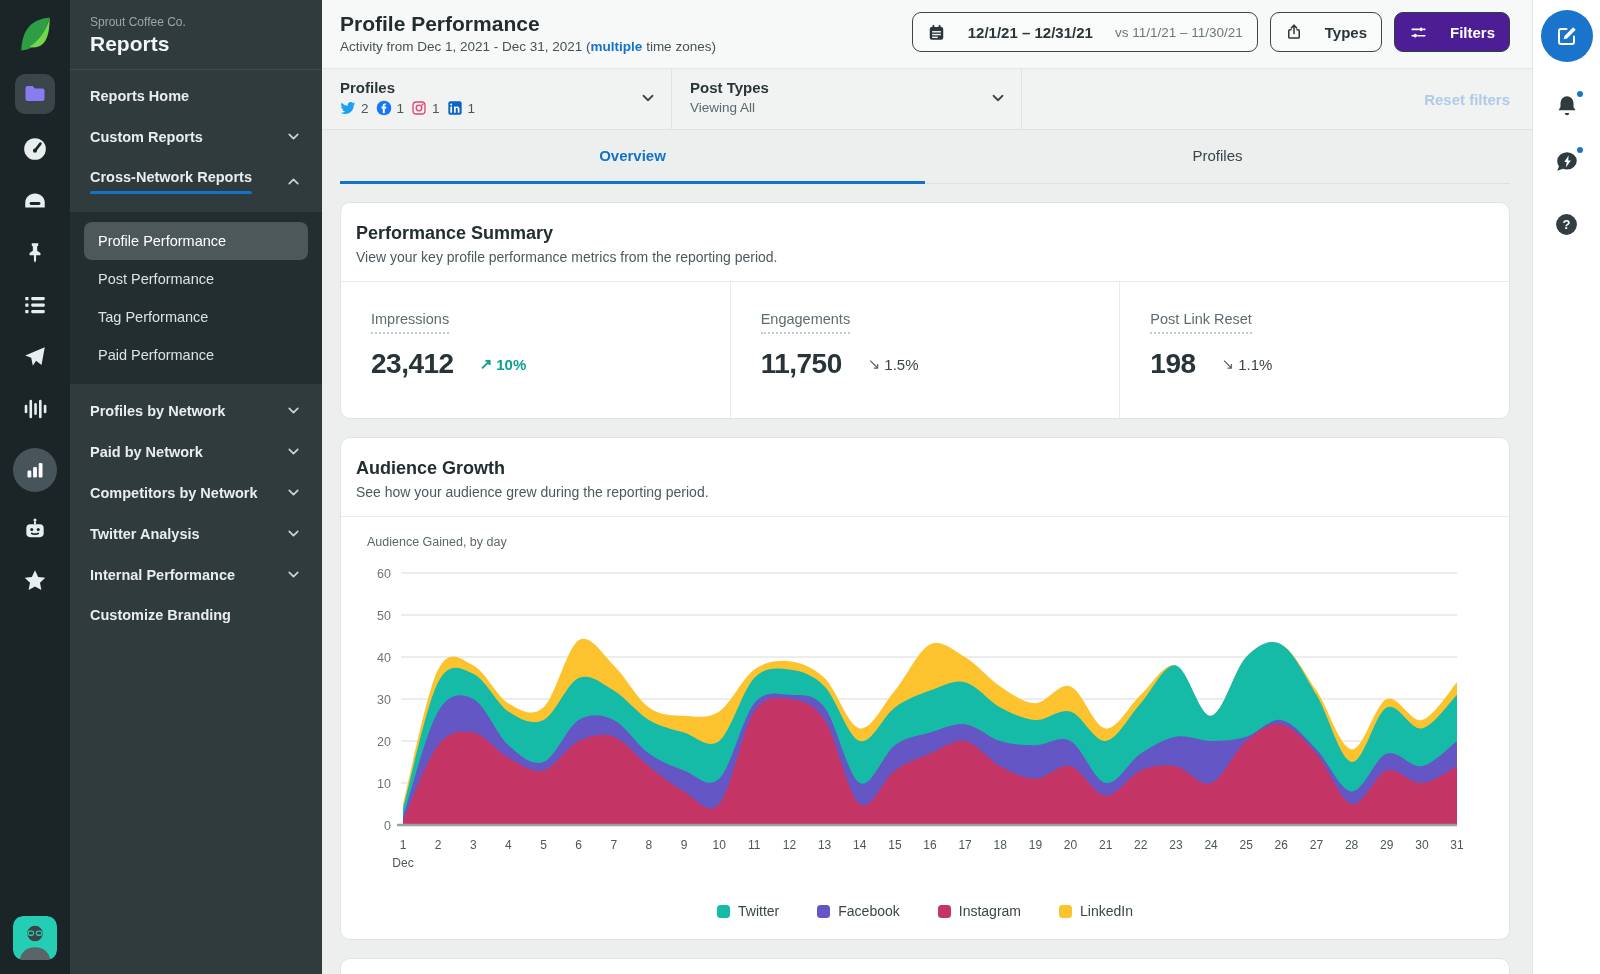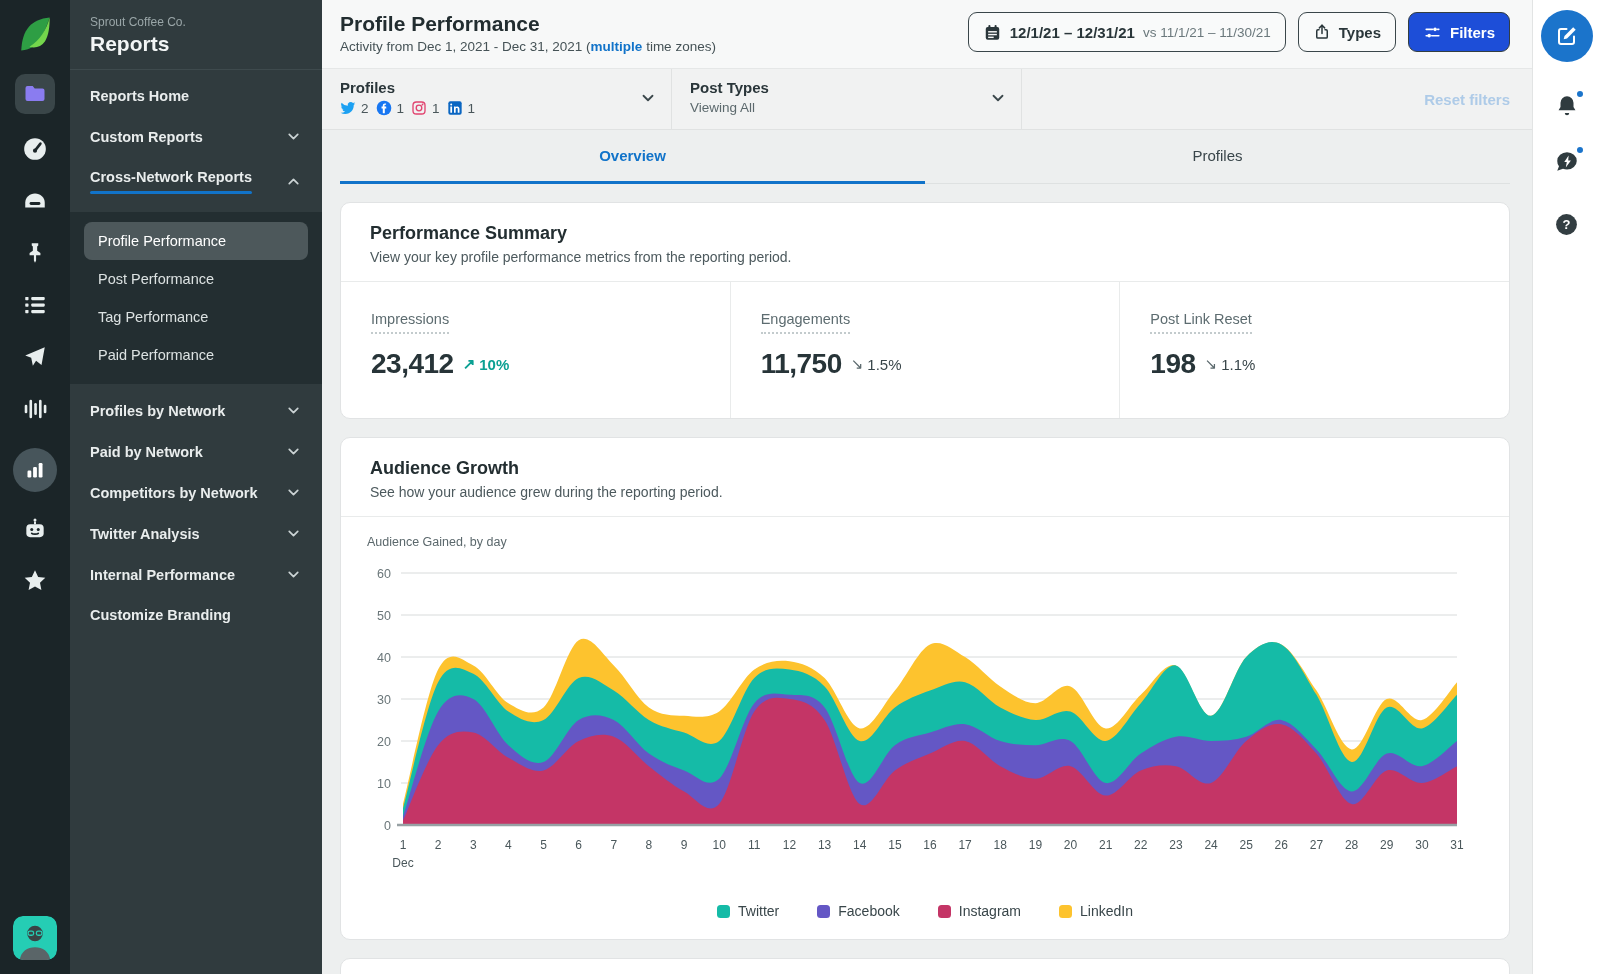--- a/index.html
+++ b/index.html
@@ -36,25 +36,25 @@
 
   
   .main { flex:1; display:flex; flex-direction:column; min-width:0; }
   .page-header { height:68px; background:#F7F8F8; display:flex; justify-content:space-between;
     padding:12px 22px 0 18px; }
   .ph-title { font-size:21px; font-weight:700; color:#222D30; margin:0 0 3px; }
   .ph-sub { font-size:13.5px; color:#45534
 6; color:#455256; }
   .ph-link { color:#1173C9; font-weight:700; cursor:pointer; }
   .ph-actions { display:flex; gap:12px; align-items:flex-start; }
-  .btn { display:flex; align-items:center; gap:8px; height:40px; padding:0 14px; border-radius:9px;
+  .btn { display:flex; align-items:center; gap:22px; height:40px; padding:0 14px; border-radius:9px;
     border:1.5px solid #3A464A; background:#F9FAFA; font-size:15px; font-weight:700; color:#2A363A;
     cursor:pointer; white-space:nowrap; }
   .btn .sub { font-weight:400; color:#6B787C; font-size:13.5px; }
-  .btn-dark { background:#1d4ed8; color:#FFFFFF; border-color:#333E42; }
+  .btn-dark { background:#4c1d95; color:#FFFFFF; border-color:#333E42; }
 
   .filter-bar { height:62px; background:#F1F2F2; border-top:1px solid #E5E7E7; border-bottom:1px solid #E0E2E2;
     display:flex; }
   .fcell { width:350px; border-right:1px solid #E0E2E2; padding:10px 40px 0 18px; position:relative; cursor:pointer; }
   .fcell .chev { position:absolute; right:14px; top:20px; color:#3A474B; }
   .f-label { font-size:15px; font-weight:700; color:#2A363A; margin-bottom:4px; }
   .f-nets { display:flex; align-items:center; gap:7px; }
   .f-net { display:flex; align-items:center; gap:5px; }
   .f-net svg { width:16px; height:16px; }
   .f-count { font-size:13.5px; color:#4A575B; }
@@ -64,30 +64,30 @@
 
   .tabs { height:54px; display:flex; margin:0 22px 0 18px; position:relative; background:transparent; }
   .tabs::after { content:""; position:absolute; left:0; right:0; bottom:0; height:1px; background:#DEE1E1; }
   .tab { flex:1; display:flex; align-items:center; justify-content:center; font-size:15px; color:#39454A;
     border-bottom:3px solid transparent; cursor:pointer; position:relative; z-index:1; }
   .tab.active { color:#1173C9; font-weight:700; border-bottom-color:#1173C9; }
 
   .content { flex:1; padding:18px 22px 0 18px; background:#EDEFEF; overflow:hidden; }
   .card { background:#FFFFFF; border:1px solid #E1E3E4; border-radius:10px; }
   .card + .card { margin-top:18px; }
-  .card-head { padding:20px 29px 16px; border-bottom:1px solid #E9EBEB; }
+  .card-head { padding:20px 15px 16px; border-bottom:1px solid #E9EBEB; }
   .card-title { margin:0; font-size:18px; font-weight:700; color:#232E31; }
   .card-sub { margin:5px 0 0; font-size:14px; color:#4C595D; }
 
   .metrics { display:flex; }
   .metric { flex:1; padding:28px 30px 38px; }
   .metric + .metric { border-left:1px solid #E9EBEB; }
   .m-label { font-size:14.5px; color:#5D6C70; display:inline-block; border-bottom:2px dotted #C3CBCD;
     padding-bottom:5px; margin-bottom:14px; cursor:pointer; }
-  .m-row { display:flex; align-items:center; gap:9px; }
+  .m-row { display:flex; align-items:center; gap:26px; }
   .m-value { font-size:28px; font-weight:700; color:#273438; letter-spacing:-0.5px; }
   .m-change { font-size:15px; display:flex; align-items:center; gap:4px; }
   .m-change.up { color:#0BA093; font-weight:700; }
   .m-change.down .m-arrow { color:#5C6A6E; }
   .m-change.down .m-pct { color:#39464A; }
 
   .chart-body { padding:18px 26px 0; }
   .chart-label { font-size:12.5px; color:#5B686C; margin-bottom:12px; }
   .legend { display:flex; justify-content:center; gap:38px; padding:8px 0 20px; }
   .lg-item { display:flex; align-items:center; gap:8px; font-size:14px; color:#39464A; cursor:pointer; }

